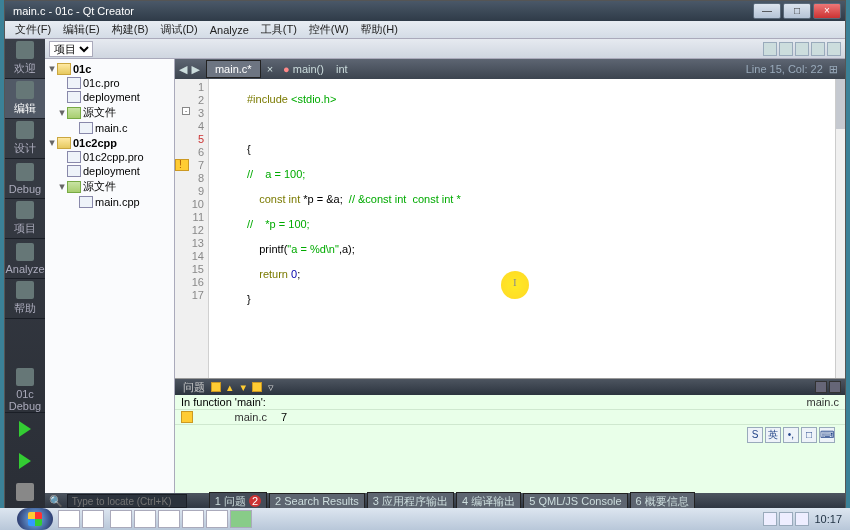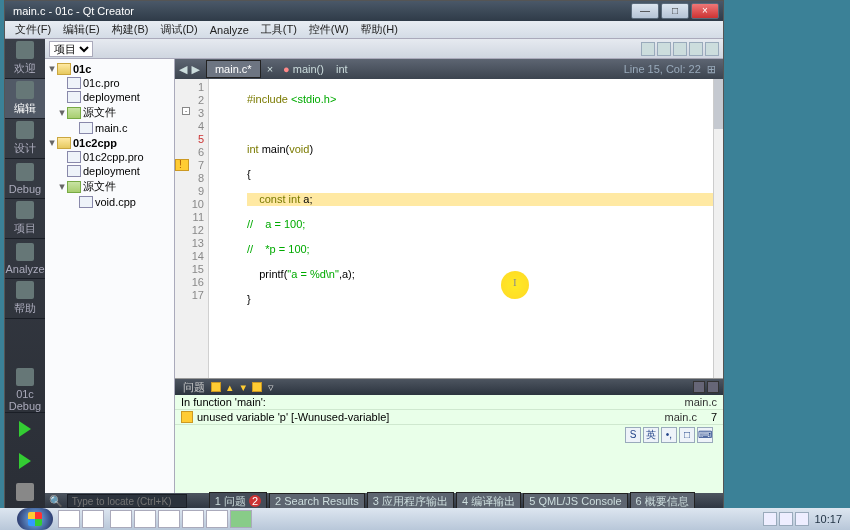--- a/index.html
+++ b/index.html
@@ -1,17 +1,17 @@
 <!DOCTYPE html>
 <html><head>
 <meta charset="utf-8">
 <style>
 * { margin: 0; padding: 0; box-sizing: border-box; font-family: 'Segoe UI', Tahoma, sans-serif; font-size: 11px; }
 body { width: 850px; height: 530px; background: #3b8197; overflow: hidden; }
-.window { position: absolute; top: 0; left: 4px; width: 720px; height: 510px; background: #f0f0f0; border: 1px solid #555; }
+.window { position: absolute; top: 0; left: 4px; width: 842px; height: 510px; background: #f0f0f0; border: 1px solid #555; }
 .titlebar { height: 20px; background: linear-gradient(#4a5868,#2f3b48); color: #fff; display: flex; align-items: center; padding: 0 4px; }
 .titlebar .title { flex: 1; font-size: 11px; padding-left: 4px; }
 .winbtns { display: flex; }
 .winbtn { width: 28px; height: 16px; background: linear-gradient(#dce4ee,#b5c4d6); border: 1px solid #5a6a7a; margin-left: 2px; color: #333; text-align: center; line-height: 14px; font-size: 10px; border-radius: 2px; }
 .winbtn.close { background: linear-gradient(#e77,#c33); color: #fff; }
 .menubar { height: 18px; background: linear-gradient(#e8edf3,#d4dce6); display: flex; align-items: center; padding: 0 4px; border-bottom: 1px solid #aab; }
 .menu-item { padding: 2px 6px; color: #222; }
 .body { display: flex; height: calc(100% - 38px); }
 .leftbar { width: 40px; background: linear-gradient(#3a3f48,#2a2e36); display: flex; flex-direction: column; }
 .leftbtn { height: 40px; color: #aab; font-size: 9px; text-align: center; display: flex; flex-direction: column; align-items: center; justify-content: center; border-bottom: 1px solid #1a1e26; }
@@ -201,21 +201,21 @@
               <span>deployment</span>
             </div>
           <div class="tree-item in1">
               <span class="exp">▾</span>
               <span class="ico hfolder-ico"></span>
               <span>源文件</span>
             </div>
           <div class="tree-item in2">
               <span class="exp"></span>
               <span class="ico file-ico"></span>
-              <span>void.cpp</span>
+              <span>main.cpp</span>
             </div>
         </div>
         <div class="editor-wrap">
           <div class="ed-toolbar">
             <span style="color:#cdd;margin-right:4px">◀</span>
             <span style="color:#cdd;margin-right:6px">▶</span>
             <span class="tab">main.c*</span>
             <span style="margin:0 4px;color:#cdd">×</span>
             <span class="crumb"><span style="color:#f88">●</span> <span>main()</span></span>
             <span class="crumb">int</span>
@@ -241,26 +241,26 @@
               <div class="ln">12</div>
               <div class="ln">13</div>
               <div class="ln">14</div>
               <div class="ln">15</div>
               <div class="ln">16</div>
               <div class="ln">17</div>
             </div>
             <div class="code">
 <div class="codeline"><span class="olive">#include </span><span class="inc">&lt;stdio.h&gt;</span></div>
 <div class="codeline"></div>
-<div class="codeline"><span class="olive">int</span><span> main(</span><span class="olive">void</span><span>)</span></div>
 <div class="codeline">{</div>
-<div class="codeline sel5"><span>    </span><span class="olive">const</span><span> </span><span class="olive">int</span><span> a;</span></div>
 <div class="codeline cmt">//    a = 100;</div>
+<div class="codeline"><span>    </span><span class="olive">const</span><span> </span><span class="olive">int</span><span> *p = &amp;a;  </span><span class="cmt">// &amp;const int  const int *</span></div>
 <div class="codeline cmt">//    *p = 100;</div>
 <div class="codeline"><span>    printf(</span><span class="str">"a = %d\n"</span><span>,a);</span></div>
+<div class="codeline"><span>    </span><span class="olive">return</span><span> </span><span class="num">0</span><span>;</span></div>
 <div class="codeline">}</div>
 <div class="codeline"></div>
 
 
 
 
 
               <div class="highlight-dot"></div>
             </div>
             <div class="scrollbar">
@@ -278,21 +278,20 @@
               <div class="spacer"></div>
               <div class="btnx"></div>
               <div class="btnx"></div>
             </div>
             <div class="issue-row">
               <span class="txt">In function 'main':</span>
               <span class="file">main.c</span>
             </div>
             <div class="issue-row">
               <div class="wico"></div>
-              <span class="txt">unused variable 'p' [-Wunused-variable]</span>
               <span class="file">main.c</span>
               <span style="width:20px;text-align:right">7</span>
             </div>
             <div class="ime-badge">
               <div class="b">S</div>
               <div class="b">英</div>
               <div class="b">•,</div>
               <div class="b">□</div>
               <div class="b">⌨</div>
             </div>

